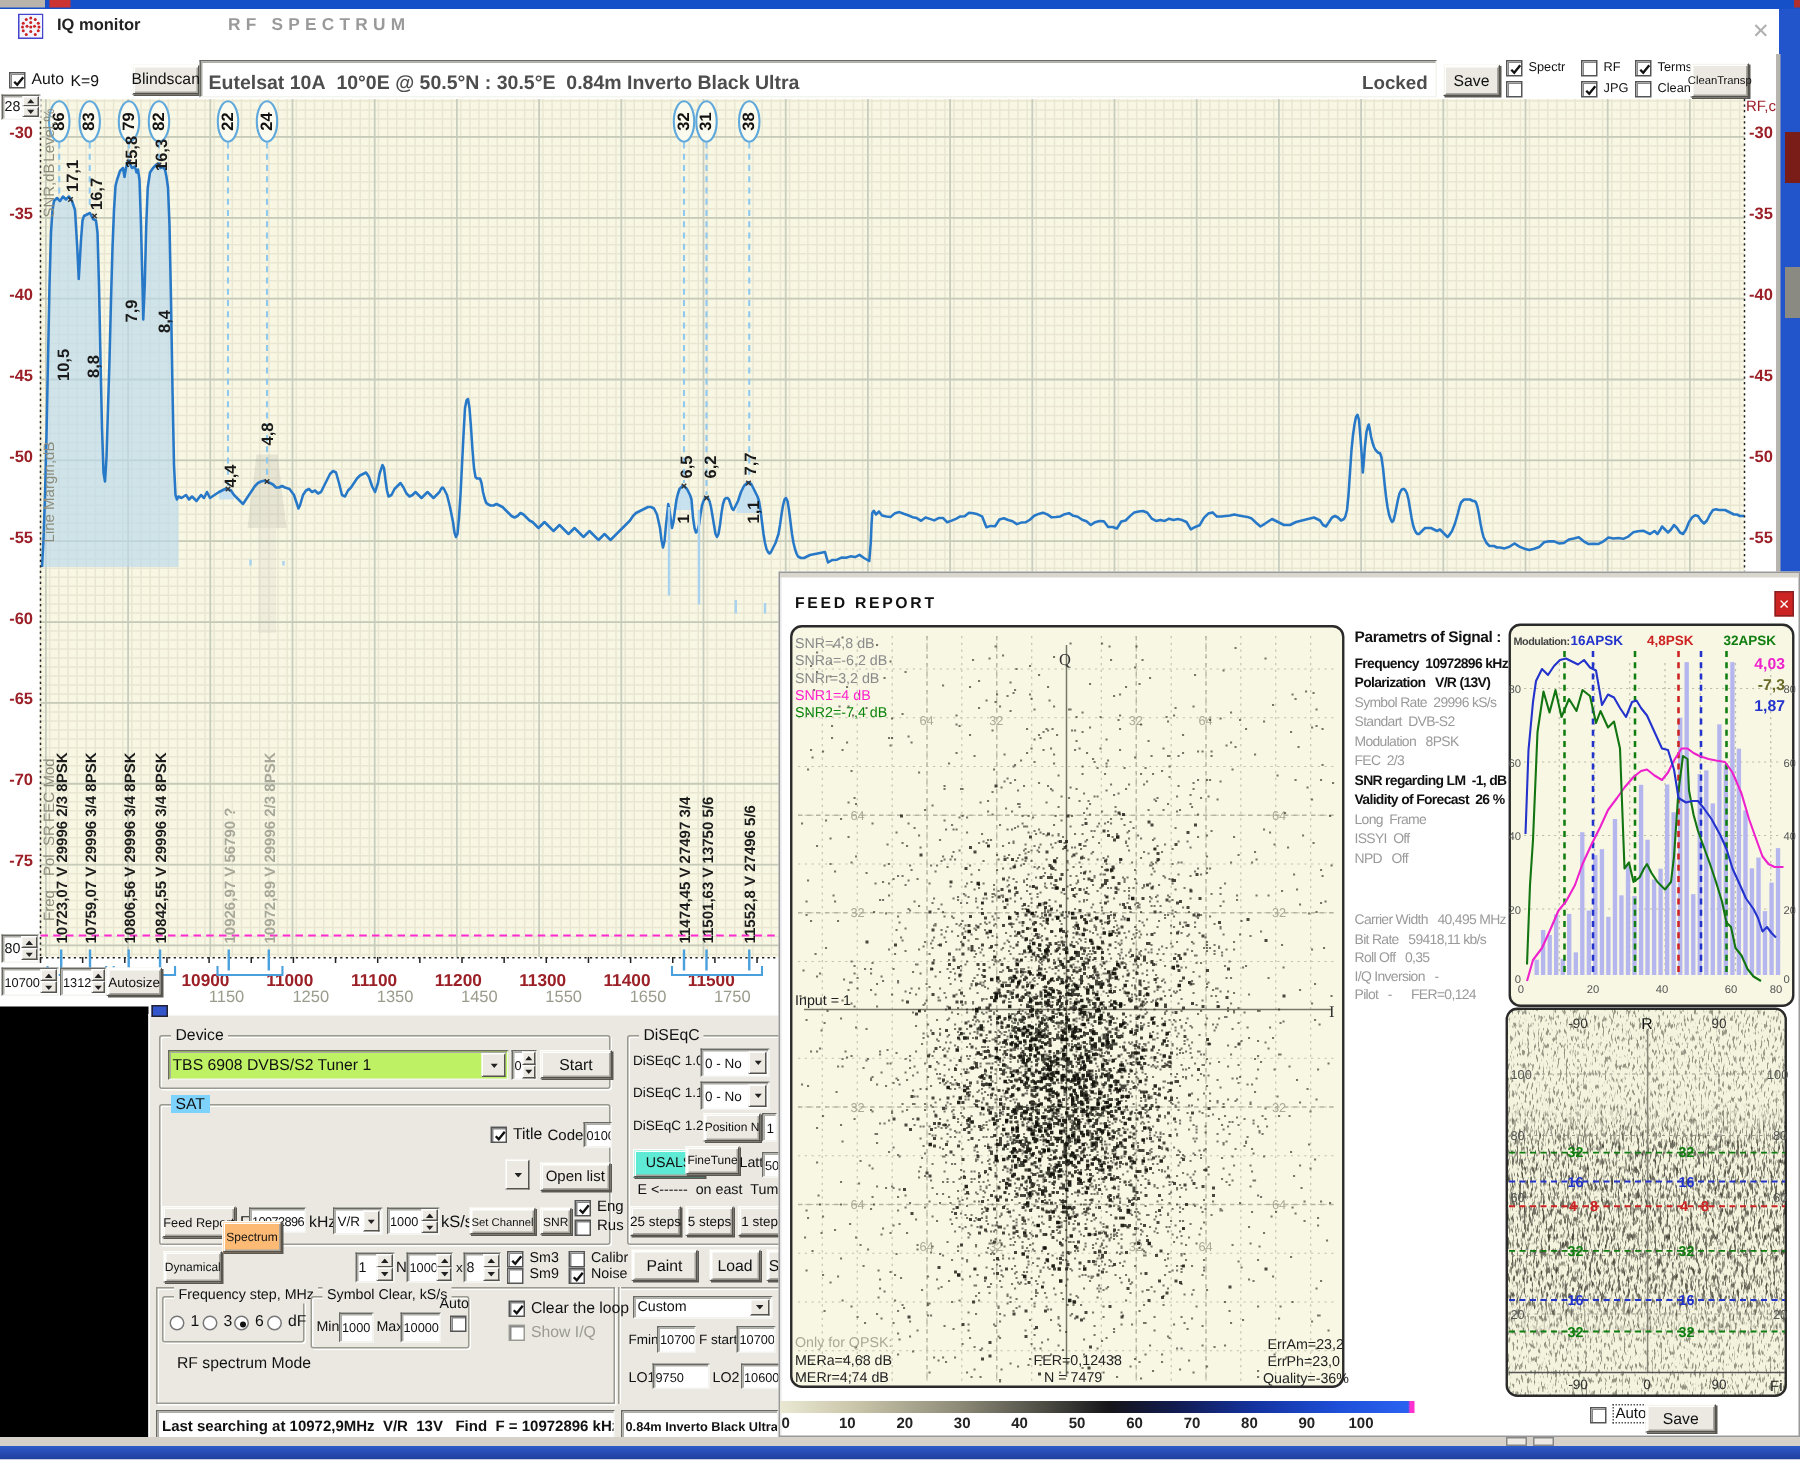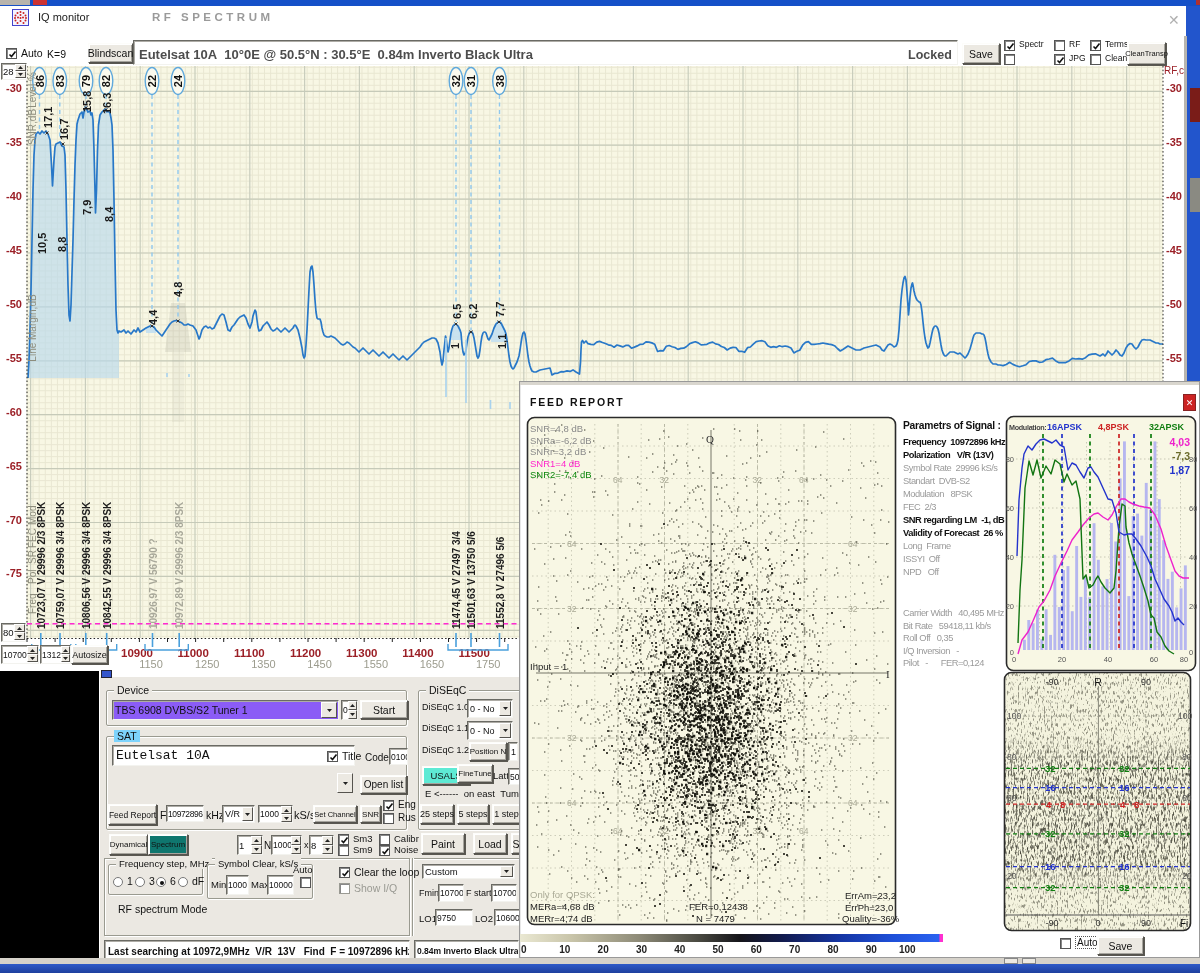--- a/index.html
+++ b/index.html
@@ -24,21 +24,21 @@
         <circle cx="6" cy="8.5" r="1"></circle>
         <circle cx="11" cy="8.5" r="1"></circle>
 <circle cx="3.5" cy="11.5" r="1"></circle>
         <circle cx="13.5" cy="11.5" r="1"></circle>
         <circle cx="8.5" cy="12" r="1"></circle>
 <circle cx="5.5" cy="14" r="1"></circle>
         <circle cx="11.5" cy="14" r="1"></circle>
         <circle cx="8.5" cy="9" r="1"></circle>
       </g>
     </svg>
-<div style="position:absolute;left:38px;top:11px;font-family:'Liberation Sans',sans-serif;font-size:11px;font-weight:normal;color:#222;letter-spacing:normal;white-space:nowrap">IQ monitor</div>
+<div style="position:absolute;left:38px;top:11px;font-family:'Liberation Sans',sans-serif;font-size:11px;font-weight:bold;color:#222;letter-spacing:normal;white-space:nowrap">IQ monitor</div>
 <div style="position:absolute;left:152px;top:11px;font-family:'Liberation Sans',sans-serif;font-size:11.5px;font-weight:bold;color:#9a9a9a;letter-spacing:3.5px;white-space:nowrap">RF SPECTRUM</div>
 <div style="position:absolute;left:1168px;top:12px;font-family:'Liberation Sans',sans-serif;font-size:14px;font-weight:normal;color:#b0b0b0;letter-spacing:normal;white-space:nowrap">✕</div>
 <div class="abs" style="left:0;top:36px;width:1200px;height:30px;background:#fff"></div>
 <div style="position:absolute;left:6px;top:48px;width:11px;height:11px;background:#fff;border:1px solid #555;box-shadow:inset 1px 1px 0 #888">
       <svg width="9" height="9" viewBox="0 0 9 9" style="position:absolute;left:1px;top:1px">
         <path d="M1.5 4.5L3.5 6.5L7.5 1.5" stroke="#111" stroke-width="1.6" fill="none"></path>
       </svg>
     </div>
     <div style="position:absolute;left:21px;top:47px;font-size:10.5px;font-weight:normal;color:#111;white-space:nowrap">Auto</div>
 <div style="position:absolute;left:47px;top:48px;font-family:'Liberation Sans',sans-serif;font-size:10.5px;font-weight:normal;color:#111;letter-spacing:normal;white-space:nowrap">K=9</div>
@@ -230,41 +230,40 @@
       <svg width="5" height="3" viewBox="0 0 5 3">
         <path d="M0 0h5L2.5 3Z" fill="#222"></path>
       </svg>
     </div>
 <div style="position:absolute;left:71px;top:645px;width:37px;height:19px;background:#ece9e2;border:1px solid;border-color:#fdfdfa #55534e #55534e #fdfdfa;box-shadow:inset 1px 1px 0 #fff,inset -1px -1px 0 #a6a49d,1px 1px 0 #5a5851;display:flex;align-items:center;justify-content:center;font-size:9px;font-weight:normal;color:#111;white-space:nowrap">Autosize</div>
 <div class="abs" style="left:0;top:671px;width:99px;height:293px;background:#000"></div>
 <div class="abs" style="left:99px;top:676px;width:429px;height:286px;background:#ebe8e2;border:1px solid;border-color:#fff #888 #888 #fff"></div>
 <div class="abs" style="left:101px;top:670px;width:11px;height:8px;background:#3355cc;border:1px solid #223"></div>
 <div style="position:absolute;left:106px;top:690px;width:301px;height:36px;border:1px solid #9a9a90;box-shadow:inset 1px 1px 0 #fff,1px 1px 0 #fff;border-radius:2px"></div>
     <div style="position:absolute;left:114px;top:684px;font-size:10.5px;color:#111;background:#ebe8e2;padding:0 3px;white-space:nowrap">Device</div>
-<div style="position:absolute;left:112px;top:700px;width:227px;height:20px;background:#8b5cf6;border:1px solid;border-color:#6a6a64 #f3f3ef #f3f3ef #6a6a64;box-shadow:inset 1px 1px 0 #aeaca6;display:flex;align-items:center;font-family:'Liberation Sans',sans-serif;font-size:10.5px;font-weight:normal;color:#111;padding-left:2px;white-space:nowrap;overflow:hidden">TBS 6908 DVBS/S2 Tuner 1</div>
+<div style="position:absolute;left:112px;top:700px;width:227px;height:20px;background:#bef264;border:1px solid;border-color:#6a6a64 #f3f3ef #f3f3ef #6a6a64;box-shadow:inset 1px 1px 0 #aeaca6;display:flex;align-items:center;font-family:'Liberation Sans',sans-serif;font-size:10.5px;font-weight:normal;color:#111;padding-left:2px;white-space:nowrap;overflow:hidden">TBS 6908 DVBS/S2 Tuner 1</div>
     <div style="position:absolute;left:321px;top:702px;width:16px;height:16px;background:#ece9e2;border:1px solid;border-color:#fff #55534e #55534e #fff;display:flex;align-items:center;justify-content:center">
       <svg width="5" height="3" viewBox="0 0 5 3">
         <path d="M0 0h5L2.5 3Z" fill="#222"></path>
       </svg>
     </div>
 <div style="position:absolute;left:341px;top:700px;width:17px;height:20px;background:#fff;border:1px solid;border-color:#6a6a64 #f3f3ef #f3f3ef #6a6a64;box-shadow:inset 1px 1px 0 #aeaca6;display:flex;align-items:center;font-family:'Liberation Sans',sans-serif;font-size:8.5px;font-weight:normal;color:#111;padding-left:1px;white-space:nowrap;overflow:hidden">0</div>
     <div style="position:absolute;left:348px;top:701px;width:9px;height:9px;background:#ece9e2;border:1px solid;border-color:#fff #55534e #55534e #fff;display:flex;align-items:center;justify-content:center">
       <svg width="5" height="3" viewBox="0 0 5 3">
         <path d="M0 3h5L2.5 0Z" fill="#222"></path>
       </svg>
     </div>
     <div style="position:absolute;left:348px;top:710px;width:9px;height:9px;background:#ece9e2;border:1px solid;border-color:#fff #55534e #55534e #fff;display:flex;align-items:center;justify-content:center">
       <svg width="5" height="3" viewBox="0 0 5 3">
         <path d="M0 0h5L2.5 3Z" fill="#222"></path>
       </svg>
     </div>
 <div style="position:absolute;left:360px;top:700px;width:48px;height:19px;background:#ece9e2;border:1px solid;border-color:#fdfdfa #55534e #55534e #fdfdfa;box-shadow:inset 1px 1px 0 #fff,inset -1px -1px 0 #a6a49d,1px 1px 0 #5a5851;display:flex;align-items:center;justify-content:center;font-size:10.5px;font-weight:normal;color:#111;white-space:nowrap">Start</div>
 <div style="position:absolute;left:106px;top:736px;width:301px;height:94px;border:1px solid #9a9a90;box-shadow:inset 1px 1px 0 #fff,1px 1px 0 #fff;border-radius:2px"></div>
     <div style="position:absolute;left:114px;top:730px;font-size:10.5px;color:#111;background:#7dd3fc;padding:0 3px;white-space:nowrap">SAT</div>
-<div style="position:absolute;left:112px;top:745px;width:243px;height:21px;background:#fff;border:1px solid;border-color:#6a6a64 #f3f3ef #f3f3ef #6a6a64;box-shadow:inset 1px 1px 0 #aeaca6;display:flex;align-items:center;font-family:'Liberation Mono',monospace;font-size:13px;font-weight:normal;color:#111;padding-left:3px;white-space:nowrap;overflow:hidden">Eutelsat 10A</div>
 <div style="position:absolute;left:327px;top:751px;width:11px;height:11px;background:#fff;border:1px solid #555;box-shadow:inset 1px 1px 0 #888">
       <svg width="9" height="9" viewBox="0 0 9 9" style="position:absolute;left:1px;top:1px">
         <path d="M1.5 4.5L3.5 6.5L7.5 1.5" stroke="#111" stroke-width="1.6" fill="none"></path>
       </svg>
     </div>
     <div style="position:absolute;left:342px;top:750px;font-size:10.5px;font-weight:normal;color:#111;white-space:nowrap">Title</div>
 <div style="position:absolute;left:365px;top:752px;font-family:'Liberation Sans',sans-serif;font-size:10px;font-weight:normal;color:#111;letter-spacing:normal;white-space:nowrap">Code</div>
 <div style="position:absolute;left:389px;top:748px;width:19px;height:17px;background:#fff;border:1px solid;border-color:#6a6a64 #f3f3ef #f3f3ef #6a6a64;box-shadow:inset 1px 1px 0 #aeaca6;display:flex;align-items:center;font-family:'Liberation Sans',sans-serif;font-size:8.5px;font-weight:normal;color:#111;padding-left:1px;white-space:nowrap;overflow:hidden">0100</div>
     <div style="position:absolute;left:337px;top:773px;width:16px;height:20px;background:#ece9e2;border:1px solid;border-color:#fff #55534e #55534e #fff;display:flex;align-items:center;justify-content:center">
       <svg width="5" height="3" viewBox="0 0 5 3">
@@ -300,21 +299,21 @@
 <div style="position:absolute;left:360px;top:805px;width:21px;height:18px;background:#ece9e2;border:1px solid;border-color:#fdfdfa #55534e #55534e #fdfdfa;box-shadow:inset 1px 1px 0 #fff,inset -1px -1px 0 #a6a49d,1px 1px 0 #5a5851;display:flex;align-items:center;justify-content:center;font-size:8px;font-weight:normal;color:#111;white-space:nowrap">SNR</div>
 <div style="position:absolute;left:383px;top:800px;width:11px;height:11px;background:#fff;border:1px solid #555;box-shadow:inset 1px 1px 0 #888">
       <svg width="9" height="9" viewBox="0 0 9 9" style="position:absolute;left:1px;top:1px">
         <path d="M1.5 4.5L3.5 6.5L7.5 1.5" stroke="#111" stroke-width="1.6" fill="none"></path>
       </svg>
     </div>
     <div style="position:absolute;left:398px;top:799px;font-size:10px;font-weight:normal;color:#111;white-space:nowrap">Eng</div>
 <div style="position:absolute;left:383px;top:813px;width:11px;height:11px;background:#fff;border:1px solid #555;box-shadow:inset 1px 1px 0 #888"></div>
     <div style="position:absolute;left:398px;top:812px;font-size:10px;font-weight:normal;color:#111;white-space:nowrap">Rus</div>
 <div style="position:absolute;left:109px;top:834px;width:39px;height:21px;background:#ece9e2;border:1px solid;border-color:#fdfdfa #55534e #55534e #fdfdfa;box-shadow:inset 1px 1px 0 #fff,inset -1px -1px 0 #a6a49d,1px 1px 0 #5a5851;display:flex;align-items:center;justify-content:center;font-size:8px;font-weight:normal;color:#111;white-space:nowrap">Dynamical</div>
-<div style="position:absolute;left:148px;top:834px;width:40px;height:21px;background:#0f766e;border:1px solid;border-color:#fdfdfa #55534e #55534e #fdfdfa;box-shadow:inset 1px 1px 0 #fff,inset -1px -1px 0 #a6a49d,1px 1px 0 #5a5851;display:flex;align-items:center;justify-content:center;font-size:8px;font-weight:normal;color:#111;white-space:nowrap">Spectrum</div>
+<div style="position:absolute;left:148px;top:814px;width:40px;height:21px;background:#fdba74;border:1px solid;border-color:#fdfdfa #55534e #55534e #fdfdfa;box-shadow:inset 1px 1px 0 #fff,inset -1px -1px 0 #a6a49d,1px 1px 0 #5a5851;display:flex;align-items:center;justify-content:center;font-size:8px;font-weight:normal;color:#111;white-space:nowrap">Spectrum</div>
 <div style="position:absolute;left:237px;top:835px;width:26px;height:20px;background:#fff;border:1px solid;border-color:#6a6a64 #f3f3ef #f3f3ef #6a6a64;box-shadow:inset 1px 1px 0 #aeaca6;display:flex;align-items:center;font-family:'Liberation Sans',sans-serif;font-size:9.5px;font-weight:normal;color:#111;padding-left:1px;white-space:nowrap;overflow:hidden">1</div>
     <div style="position:absolute;left:251px;top:836px;width:11px;height:9px;background:#ece9e2;border:1px solid;border-color:#fff #55534e #55534e #fff;display:flex;align-items:center;justify-content:center">
       <svg width="5" height="3" viewBox="0 0 5 3">
         <path d="M0 3h5L2.5 0Z" fill="#222"></path>
       </svg>
     </div>
     <div style="position:absolute;left:251px;top:845px;width:11px;height:9px;background:#ece9e2;border:1px solid;border-color:#fff #55534e #55534e #fff;display:flex;align-items:center;justify-content:center">
       <svg width="5" height="3" viewBox="0 0 5 3">
         <path d="M0 0h5L2.5 3Z" fill="#222"></path>
       </svg>

